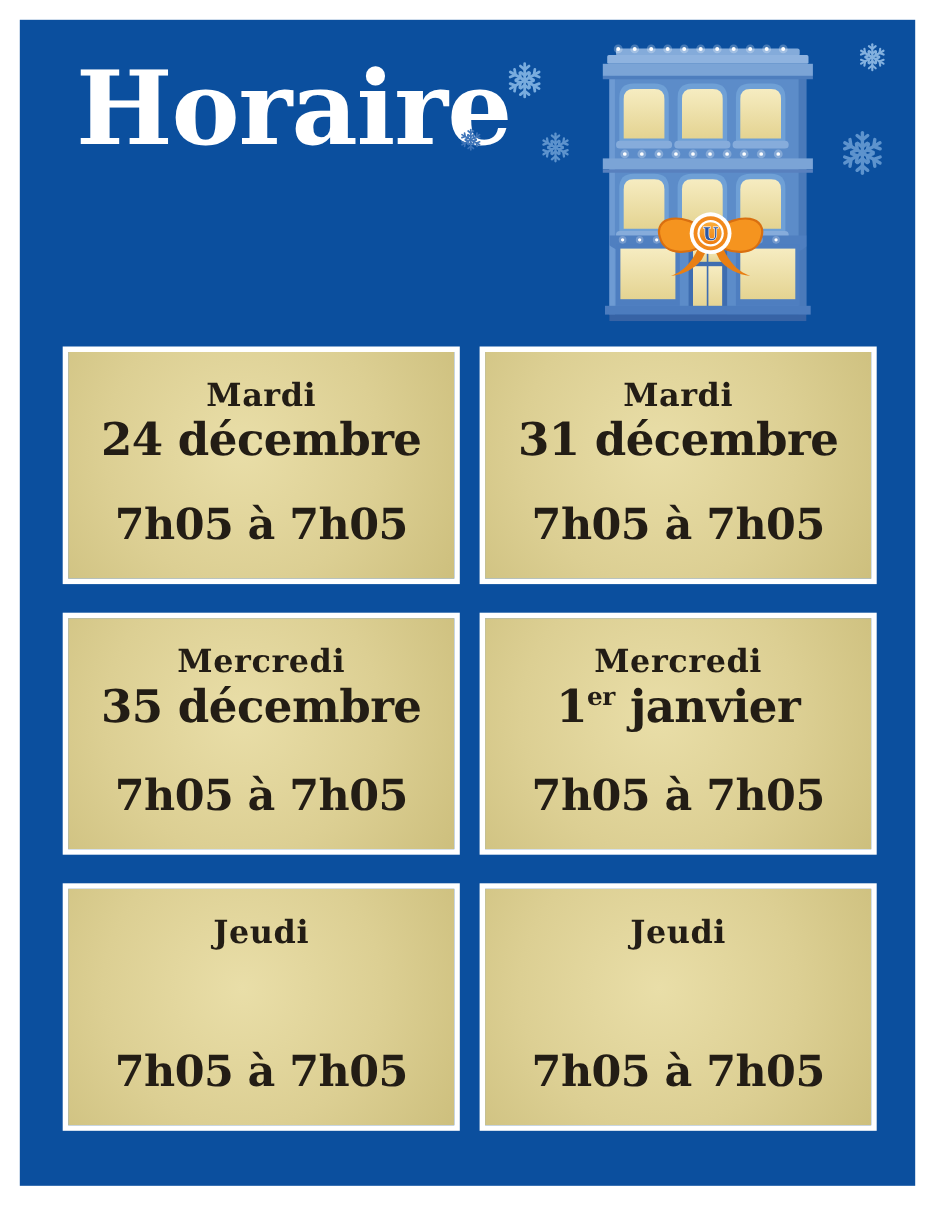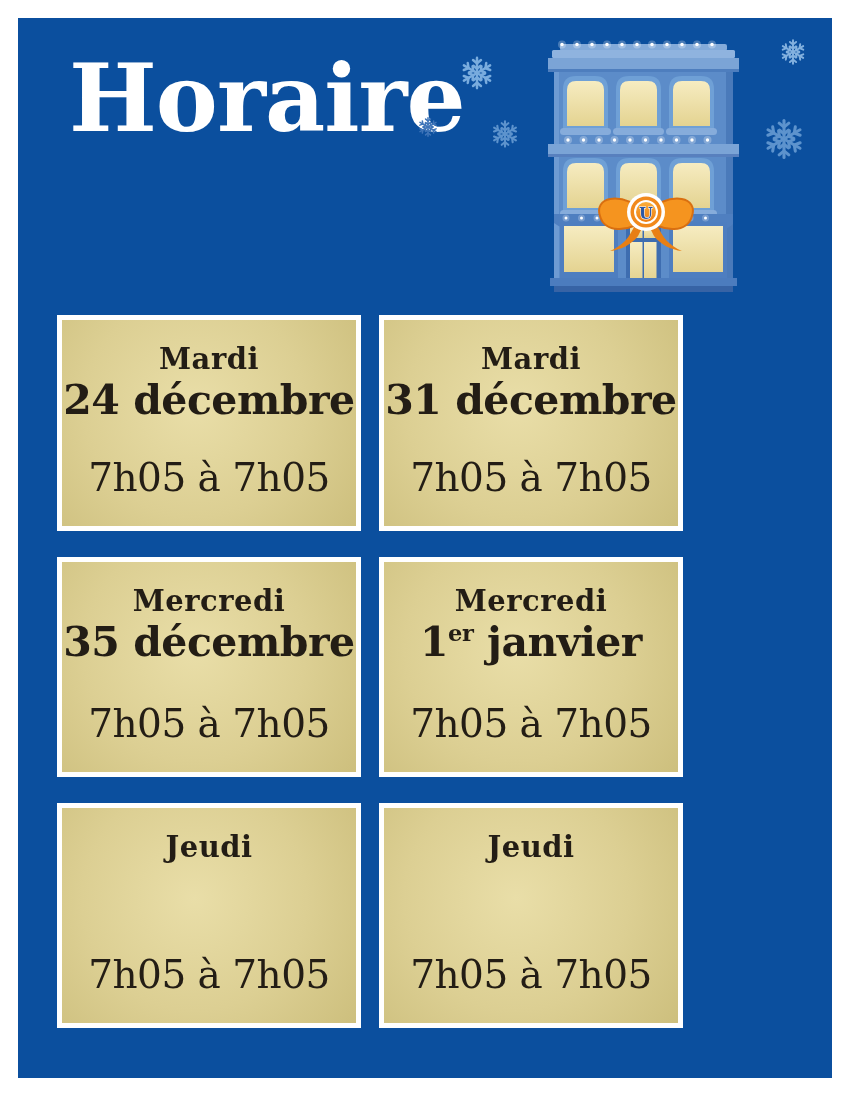--- a/index.html
+++ b/index.html
@@ -26,21 +26,21 @@
   }
   
   .flake{position:absolute;}
   .f1{left:441px;top:37px;width:36px;height:36px;color:#79ACDE;}
   .f2{left:399px;top:98px;width:22px;height:22px;color:#3E74B8;}
   .f3{left:472px;top:101px;width:30px;height:30px;color:#5D93CD;}
   .f4{left:761px;top:20px;width:28px;height:28px;color:#83B1DF;}
   .f5{left:744px;top:99px;width:44px;height:44px;color:#5D93CD;}
   
   .grid{
-    position:absolute;left:39px;top:297px;width:626px;
+    position:absolute;left:39px;top:297px;width:740px;
     display:grid;grid-template-columns:1fr 1fr;
     grid-template-rows:216px 220px 225px;
     column-gap:18px;row-gap:26px;
   }
   .card{
     position:relative;
     border:5px solid #ffffff;
     background:radial-gradient(circle at 45% 42%, #E9DEA8 0%, #DCCF93 55%, #CDBF7D 100%);
     box-sizing:border-box;
     text-align:center;
@@ -49,21 +49,21 @@
   .card .day{
     margin-top:22px;
     font-size:29px;font-weight:bold;line-height:34px;letter-spacing:.5px;
   }
   .card .date{
     font-size:41px;font-weight:bold;line-height:48px;letter-spacing:-.5px;text-align:center;
   }
   .card .date sup{font-size:.55em;line-height:0;}
   .card .hours{
     position:absolute;left:0;right:0;bottom:26px;
-    font-size:39px;font-weight:normal;letter-spacing:-.5px;
+    font-size:39px;font-weight:bold;letter-spacing:-.5px;
   }
 </style>
 </head>
 <body>
 
 <div class="panel">
 
   <h1 class="title">
       <span>Horaire</span>
     </h1>

